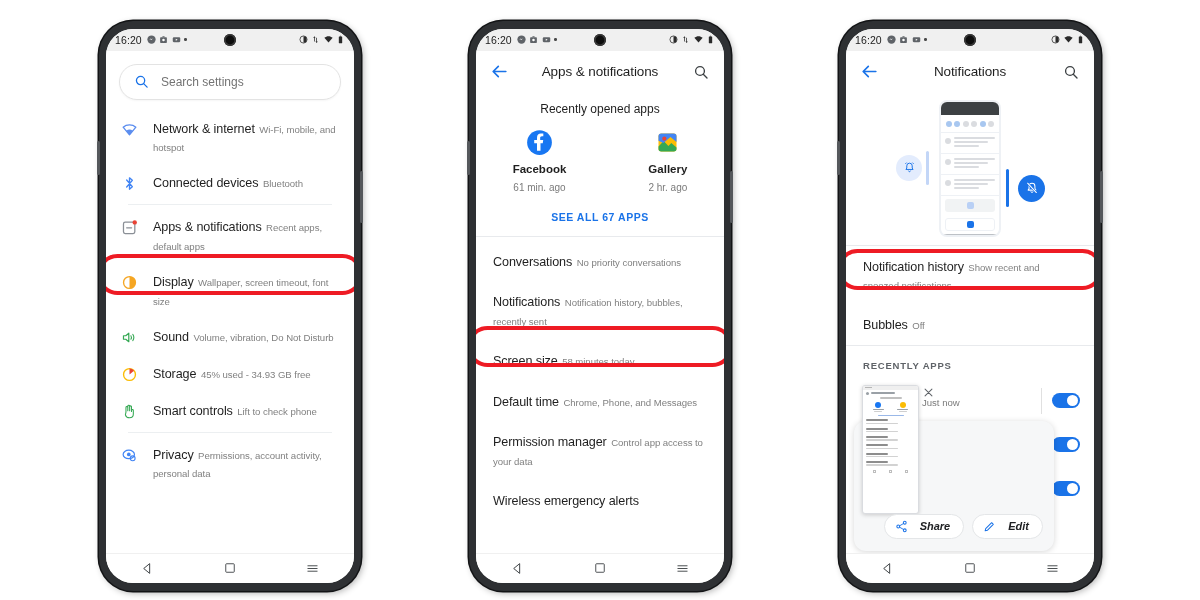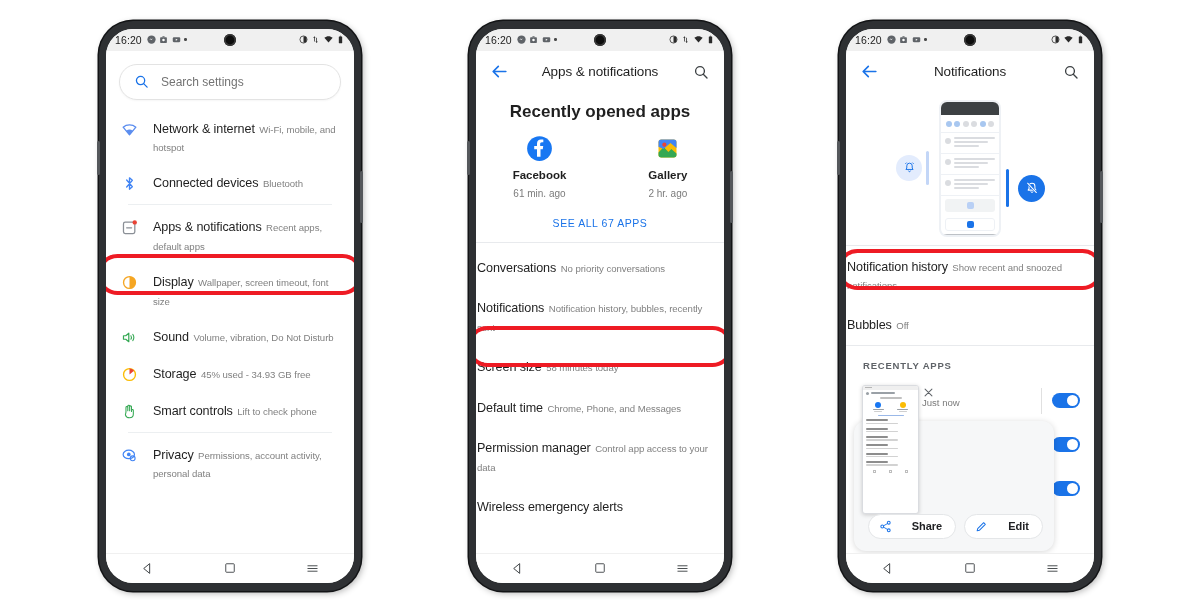--- a/index.html
+++ b/index.html
@@ -106,36 +106,36 @@
     padding: 0 12px; gap: 12px;
   }
   .appbar .title {
     flex: 1 1 auto; text-align: center;
     font-size: 13.5px; color: #1f1f1f; letter-spacing: -.1px;
   }
   .appbar-l, .appbar-r { width: 22px; height: 22px; display: flex; align-items: center; justify-content: center; }
 
   
   .recent-hd {
-    text-align: center; font-size: 17px; color: #1f1f1f;
-    font-weight: bold; margin: 9px 0 13px 0;
+    text-align: center; font-size: 12px; color: #1f1f1f;
+    font-weight: normal; margin: 9px 0 13px 0;
   }
   .apps { display: flex; justify-content: center; gap: 82px; }
   .app { display: flex; flex-direction: column; align-items: center; gap: 7px; }
   .app .nm { font-size: 11.5px; color: #1f1f1f; font-weight: bold; }
   .app .ag { font-size: 10px; color: #7b7b7b; }
   .seeall {
     text-align: center; color: #1a73e8;
-    font-size: 10.5px; font-weight: normal; letter-spacing: .55px;
+    font-size: 10.5px; font-weight: bold; letter-spacing: .55px;
     padding: 18px 0 13px 0;
   }
   .hr { height: 1px; background: #e8eaed; }
 
   
-  .row2 { padding: 11px 16px 11px 1px; }
+  .row2 { padding: 11px 16px 11px 17px; }
   .row2 .ttl { font-size: 12.6px; }
   .row2 .sub { font-size: 9.6px; }
 
   
   .hl {
     position: absolute;
     border: 4px solid #ee1b24;
     border-radius: 22px;
     pointer-events: none;
     z-index: 40;
@@ -218,24 +218,24 @@
   .ss-close {
     position: absolute; left: 69px; top: -34px;
     width: 11px; height: 11px; z-index: 32;
   }
   .ss-actions {
     position: absolute; left: 0; right: 0; bottom: 12px;
     display: flex; justify-content: flex-end; gap: 8px;
     padding-right: 11px;
   }
   .pill {
-    display: flex; align-items: center; gap: 20px;
+    display: flex; align-items: center; gap: 12px;
     background: #fff; border: 1px solid #e4e6e8;
     border-radius: 16px; padding: 5px 13px 5px 10px;
-    font-size: 11px; color: #202124; font-weight: bold;
+    font-size: 11px; color: #202124; font-weight: bold; font-style: italic;
   }
 
   
   .mt-bar { height: 4px; background: #efefef; margin: -3px -3px 2px -3px; display:flex; align-items:center; padding:0 2px; }
   .mt-bar span { display:block; height:1.4px; width:7px; background:#b5b5b5; }
   .mt-hd { display: flex; align-items: center; gap: 2px; margin-bottom: 2px; }
   .mt-hd em { display:block; width:3px; height:3px; border-radius:50%; background:#9aa0a6; font-style:normal; }
   .mt-hd b { display:block; height:2px; width:24px; background:#9aa0a6; border-radius:1px; }
   .mt-c { text-align:center; margin:2px 0 3px; }
   .mt-c b { display:inline-block; height:1.6px; width:22px; background:#c0c0c0; border-radius:1px; }

